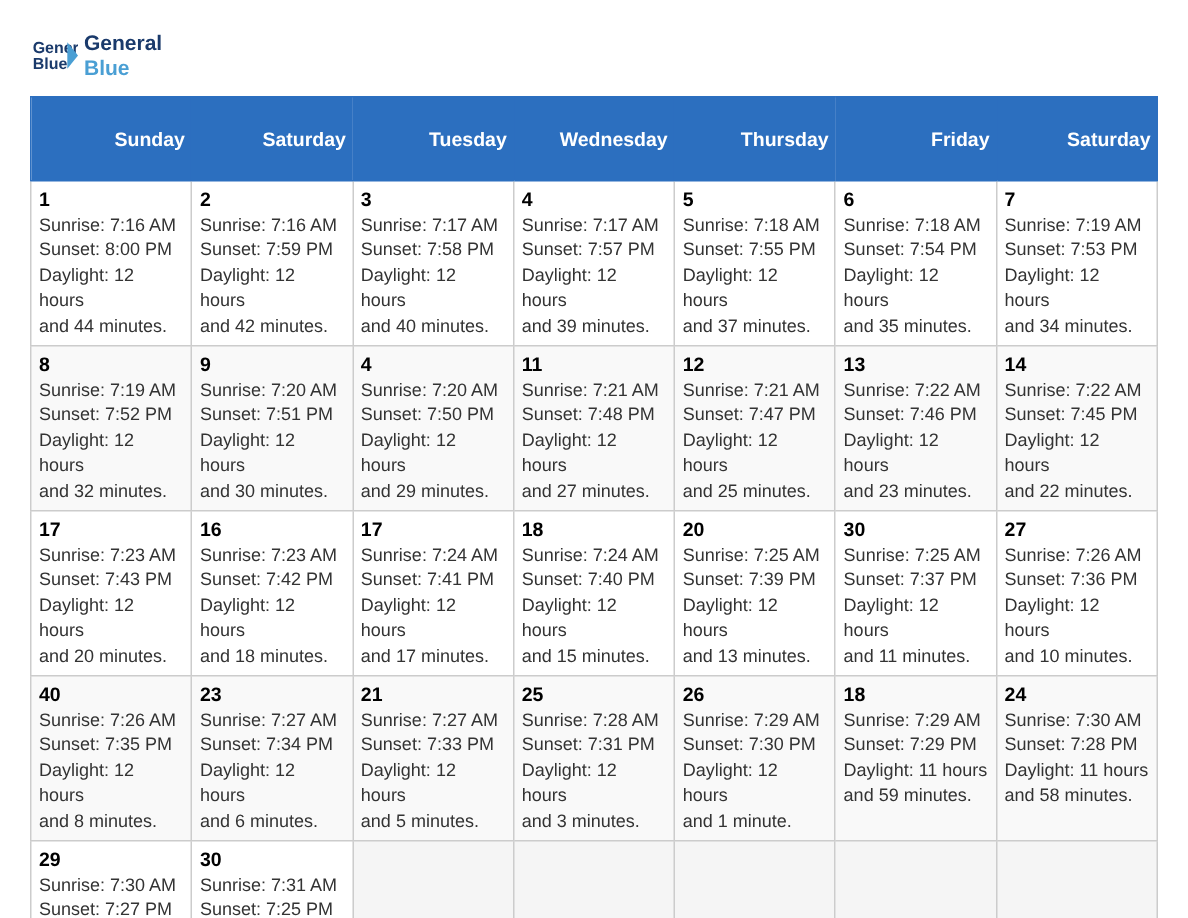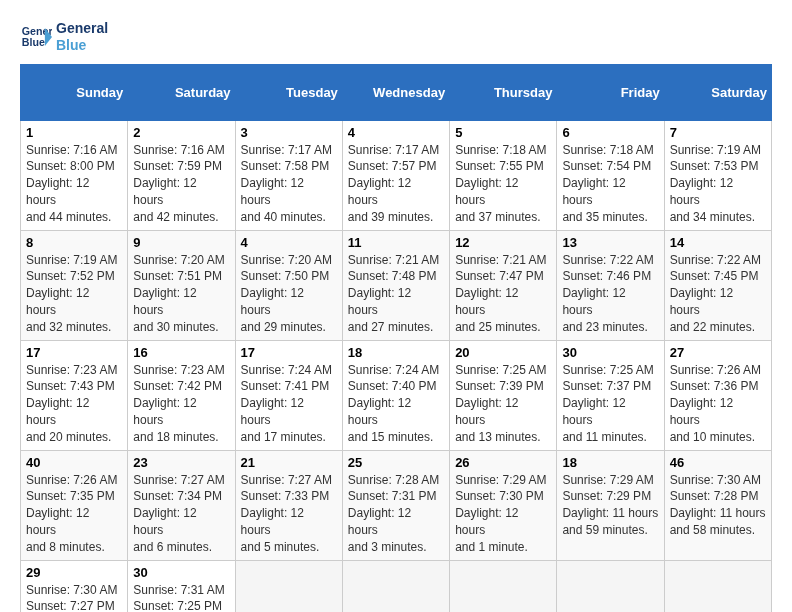--- a/index.html
+++ b/index.html
@@ -297,21 +297,21 @@
 and 1 minute.</div>
         </td>
         <td>
           <span class="day-num">18</span>
           <div class="day-info" style="white-space: pre-line;">Sunrise: 7:29 AM
 Sunset: 7:29 PM
 Daylight: 11 hours
 and 59 minutes.</div>
         </td>
         <td>
-          <span class="day-num">46</span>
+          <span class="day-num">24</span>
           <div class="day-info" style="white-space: pre-line;">Sunrise: 7:30 AM
 Sunset: 7:28 PM
 Daylight: 11 hours
 and 58 minutes.</div>
         </td>
       </tr>
       <tr>
         <td>
           <span class="day-num">29</span>
           <div class="day-info" style="white-space: pre-line;">Sunrise: 7:30 AM

